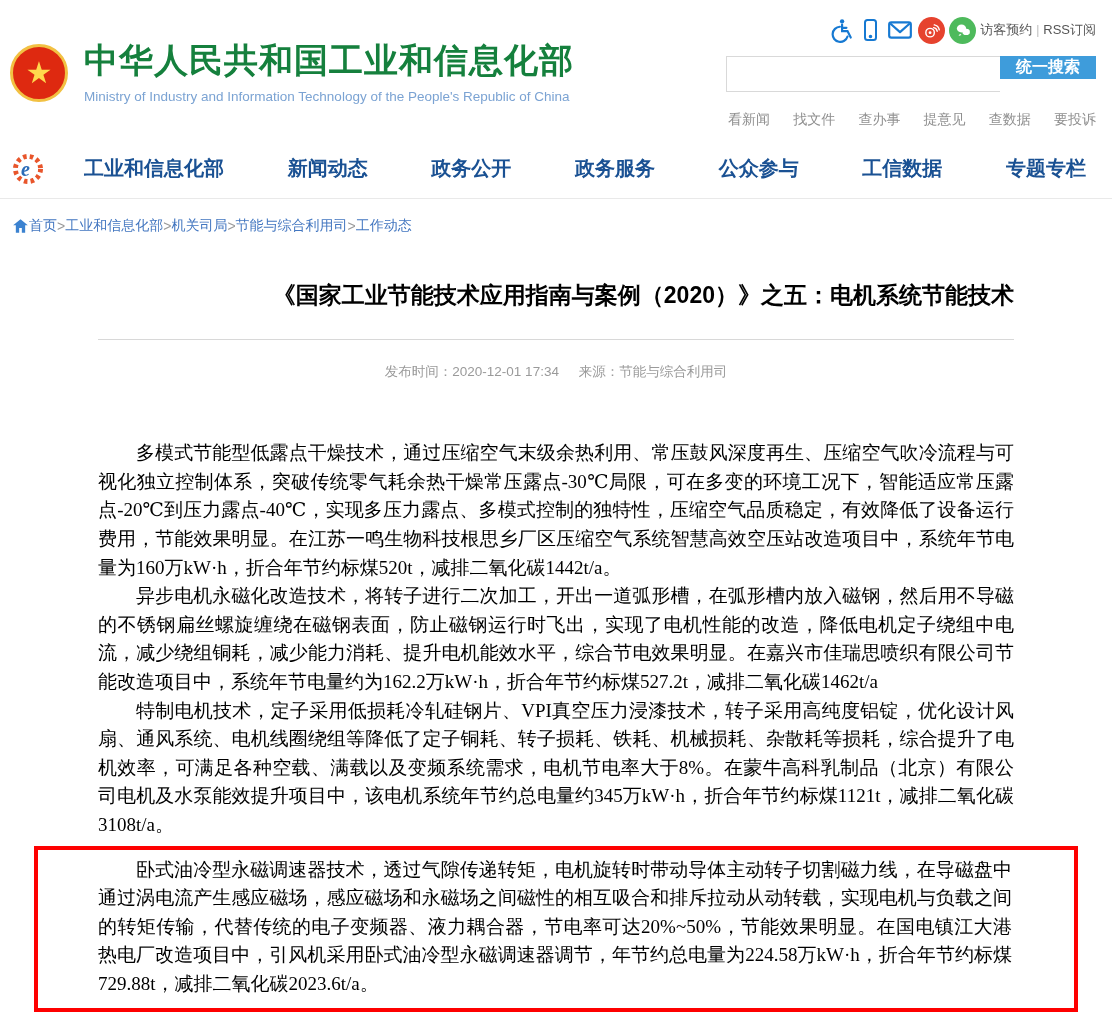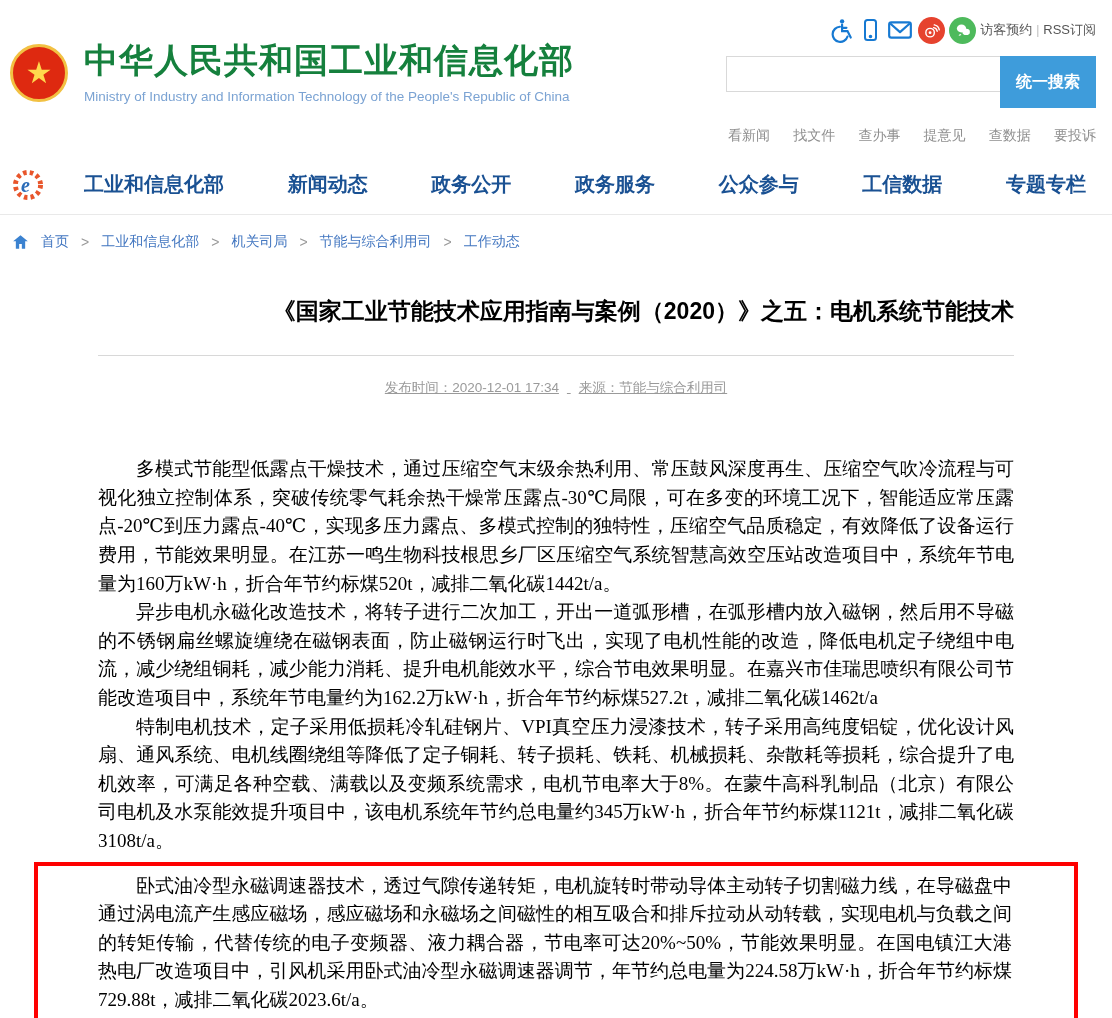--- a/index.html
+++ b/index.html
@@ -18,40 +18,40 @@
   .brand { display:flex; align-items:center; gap:16px; margin-top:30px; }
   .emblem { width:58px; height:58px; border-radius:50%; background:#de2910; border:3px solid #f2c143;
             display:flex; align-items:center; justify-content:center; flex:0 0 auto; }
   .emblem span { color:#ffd84d; font-size:30px; line-height:1; }
   .site-title { font-size:34px; font-weight:bold; color:#15803d; letter-spacing:1px; line-height:1.1; }
   .site-subtitle { font-size:13.5px; color:#7ba3d3; margin-top:10px; }
 
   .search-col { width:372px; margin-top:44px; }
   .search-row { display:flex; }
   .search-input { width:274px; height:36px; border:1px solid #d9d9d9; border-right:none; padding:0 10px; font-size:14px; outline:none; }
-  .search-btn { width:96px; height:52px; background:#3e9cdb; color:#fff; border:none; font-size:16px; font-weight:bold; cursor:pointer; }
+  .search-btn { width:96px; height:23px; background:#3e9cdb; color:#fff; border:none; font-size:16px; font-weight:bold; cursor:pointer; }
   .quick-links { display:flex; justify-content:space-between; margin-top:19px; padding:0 2px; }
   .quick-links span { font-size:14px; color:#8f8f8f; cursor:pointer; }
 
   
   .nav { display:flex; align-items:center; height:60px; margin-top:10px; padding:0 12px; border-bottom:1px solid #e9e9e9; }
   .nav-logo { flex:0 0 auto; margin-right:40px; }
   .nav-items { flex:1; display:flex; justify-content:space-between; padding-right:14px; }
   .nav-items span { font-size:20px; font-weight:bold; color:#1a5193; cursor:pointer; }
 
   
-  .breadcrumb { display:flex; align-items:center; gap:12px; padding:18px 0 14px 12px; font-size:14px; }
+  .breadcrumb { display:flex; align-items:center; gap:0; padding:18px 0 14px 12px; font-size:14px; }
   .breadcrumb .crumb { color:#4276c0; cursor:pointer; }
   .breadcrumb .bsep { color:#999; }
 
   
   .article { margin:30px 98px 0 98px; }
   .article-title { text-align:right; font-size:23px; font-weight:bold; color:#000; line-height:1.4; }
   .title-rule { border:none; border-top:1px solid #d8d8d8; margin:28px 0 0 0; }
-  .article-meta { text-align:center; color:#9a9a9a; font-size:13.5px; margin-top:23px;text-decoration:underline; }
+  .article-meta { text-align:center; color:#9a9a9a; font-size:13.5px; margin-top:23px; }
   .article-meta span { margin:0 8px; }
 
   .article-body { margin-top:58px; font-family:"Liberation Serif","DejaVu Serif",serif;
                   font-size:19px; line-height:28.6px; color:#000; text-align:justify; }
   .article-body p { margin:0; text-indent:2em; }
 
   .highlight-box { border:4px solid #fe0000; margin:6px -64px 4px -64px; padding:6px 62px 10px 60px; }
 </style>
 </head>
 <body>

